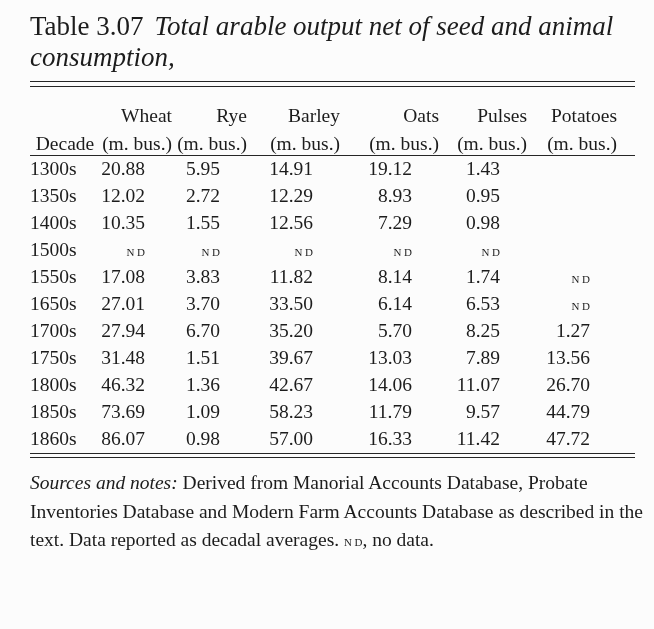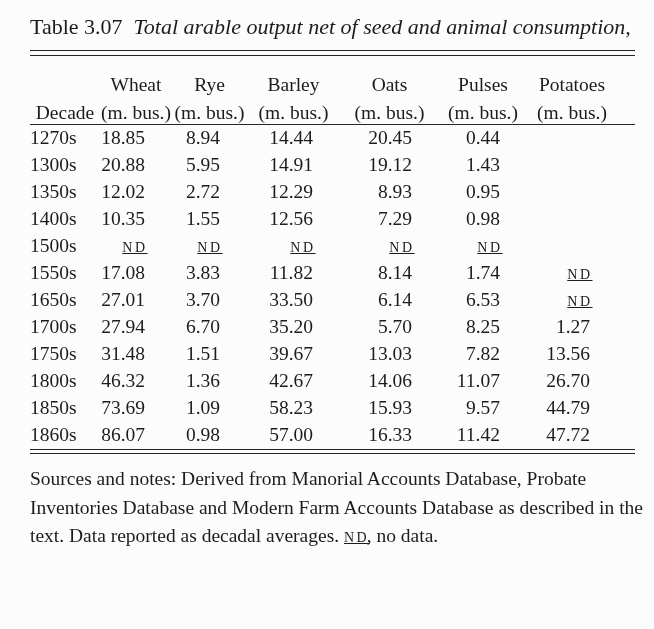--- a/index.html
+++ b/index.html
@@ -11,21 +11,21 @@
     overflow: hidden;
   }
   .page {
     box-sizing: border-box;
     width: 654px; height: 629px;
     padding: 11px 0 0 30px;
   }
   
   .title {
     width: 616px;
-    font-size: 22px;
+    font-size: 27px;
     line-height: 31px;
   }
   .title-label { font-style: normal; margin-right: 11px; }
   .title-caption { font-style: italic; }
   
   .rule { width: 605px; }
   .rule-double {
     height: 3.6px;
     border-top: 1.6px solid #262626;
     border-bottom: 1.6px solid #262626;
@@ -41,51 +41,50 @@
   col.c-decade   { width: 70px; }
   col.c-wheat    { width: 72px; }
   col.c-rye      { width: 75px; }
   col.c-barley   { width: 93px; }
   col.c-oats     { width: 99px; }
   col.c-pulses   { width: 88px; }
   col.c-potatoes { width: 90px; }
   col.c-spacer   { width: 18px; }
   thead th {
     font-weight: normal;
-    text-align: center;
+    text-align: right;
     vertical-align: bottom;
     padding: 0;
     white-space: nowrap;
   }
   tr.crop-row th { height: 33px; padding-top: 7px; }
   tr.unit-row th { height: 28px; border-bottom: 1.6px solid #262626; }
   th.decade-head { text-align: center; }
   tbody td {
     height: 27px;
     padding: 0 27px 0 0;
     text-align: right;
     white-space: nowrap;
     vertical-align: middle;
   }
   tbody td.decade { text-align: left; padding: 0; }
   tbody td.spacer, thead th.spacer { padding: 0; }
   .nd {
-    font-size: 14px;
+    font-size: 11px;
     letter-spacing: 2.5px;
     margin-right: -2.5px;
-    text-decoration: underline;
   }
   
   .footnote {
     width: 622px;
     margin-top: 11px;
     font-size: 19.5px;
     line-height: 28.5px;
   }
-  .footnote .lead { }
+  .footnote .lead { font-style: italic; }
 </style>
 </head>
 <body>
 
 <div class="page">
 
   <div class="title">
     <span class="title-label">Table 3.07</span><span class="title-caption">Total arable output net of seed and animal consumption,</span><br>
   </div>
 
@@ -119,30 +118,20 @@
           <th class="col-unit">(m. bus.)</th>
           <th class="col-unit">(m. bus.)</th>
           <th class="col-unit">(m. bus.)</th>
           <th class="col-unit">(m. bus.)</th>
           <th class="col-unit">(m. bus.)</th>
           <th class="spacer"></th>
         </tr>
     </thead>
     <tbody>
         <tr>
-          <td class="decade">1270s</td>
-          <td class="num">18.85</td>
-          <td class="num">8.94</td>
-          <td class="num">14.44</td>
-          <td class="num">20.45</td>
-          <td class="num">0.44</td>
-          <td class="num"></td>
-          <td class="spacer"></td>
-        </tr>
-        <tr>
           <td class="decade">1300s</td>
           <td class="num">20.88</td>
           <td class="num">5.95</td>
           <td class="num">14.91</td>
           <td class="num">19.12</td>
           <td class="num">1.43</td>
           <td class="num"></td>
           <td class="spacer"></td>
         </tr>
         <tr>
@@ -204,40 +193,40 @@
           <td class="num">8.25</td>
           <td class="num">1.27</td>
           <td class="spacer"></td>
         </tr>
         <tr>
           <td class="decade">1750s</td>
           <td class="num">31.48</td>
           <td class="num">1.51</td>
           <td class="num">39.67</td>
           <td class="num">13.03</td>
-          <td class="num">7.82</td>
+          <td class="num">7.89</td>
           <td class="num">13.56</td>
           <td class="spacer"></td>
         </tr>
         <tr>
           <td class="decade">1800s</td>
           <td class="num">46.32</td>
           <td class="num">1.36</td>
           <td class="num">42.67</td>
           <td class="num">14.06</td>
           <td class="num">11.07</td>
           <td class="num">26.70</td>
           <td class="spacer"></td>
         </tr>
         <tr>
           <td class="decade">1850s</td>
           <td class="num">73.69</td>
           <td class="num">1.09</td>
           <td class="num">58.23</td>
-          <td class="num">15.93</td>
+          <td class="num">11.79</td>
           <td class="num">9.57</td>
           <td class="num">44.79</td>
           <td class="spacer"></td>
         </tr>
         <tr>
           <td class="decade">1860s</td>
           <td class="num">86.07</td>
           <td class="num">0.98</td>
           <td class="num">57.00</td>
           <td class="num">16.33</td>

